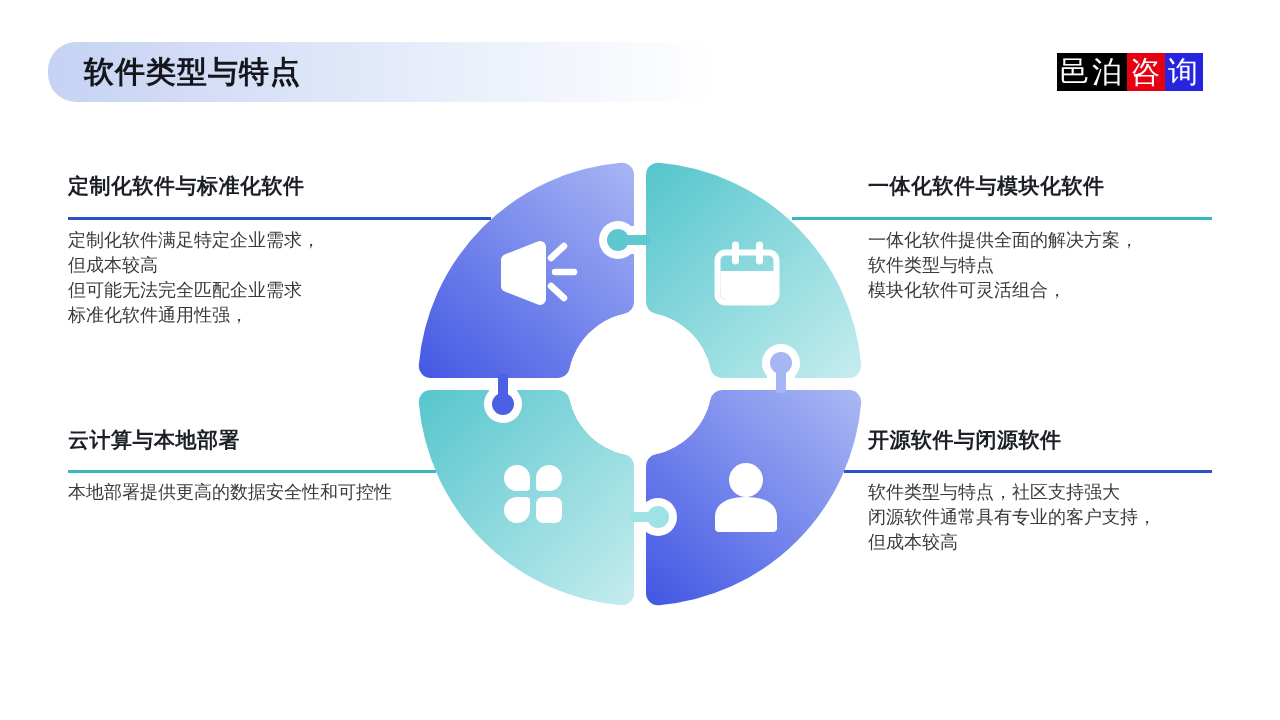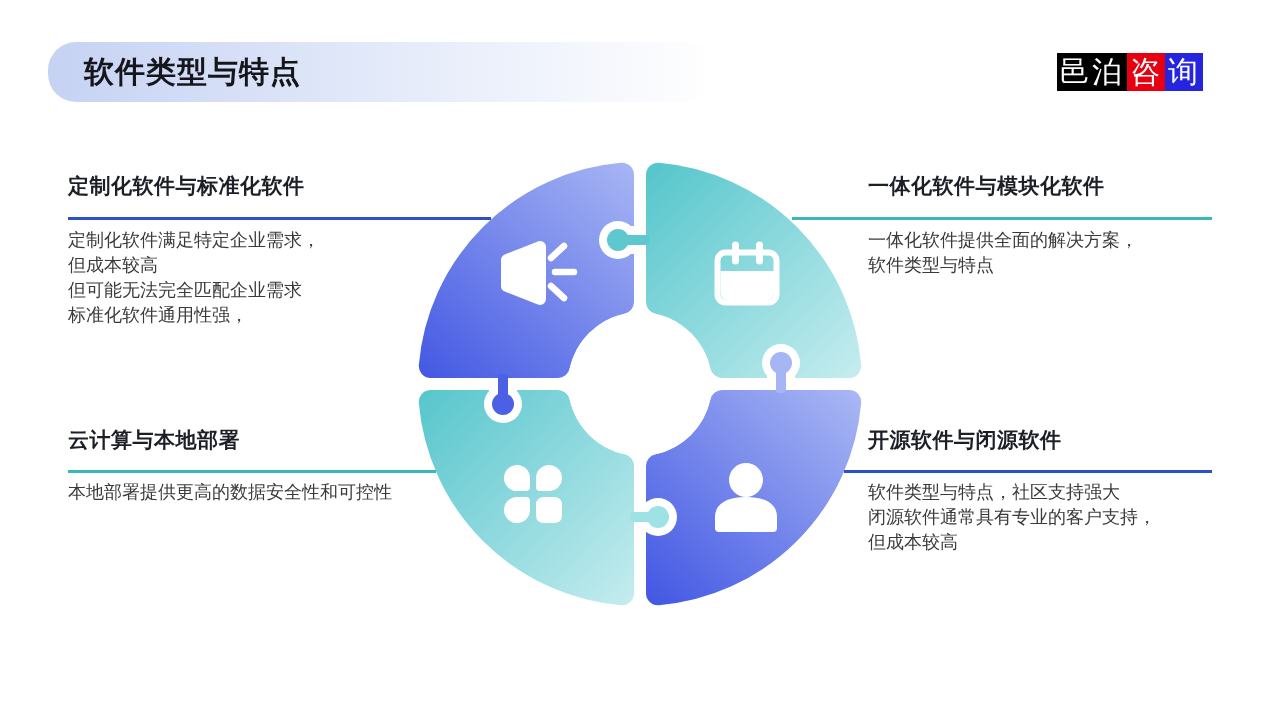--- a/index.html
+++ b/index.html
@@ -148,20 +148,21 @@
     <div class="ln">标准化软件通用性强，</div>
   </div>
 </div>
 
 <div class="section" id="s1">
   <div class="sec-heading">一体化软件与模块化软件</div>
   <div class="sec-divider" style="background-color: rgb(60, 182, 189);"></div>
   <div class="sec-body">
     <div class="ln">一体化软件提供全面的解决方案，</div>
     <div class="ln">软件类型与特点</div>
+    <div class="ln">模块化软件可灵活组合，</div>
   </div>
 </div>
 
 <div class="section" id="s2">
   <div class="sec-heading">云计算与本地部署</div>
   <div class="sec-divider" style="background-color: rgb(60, 182, 189);"></div>
   <div class="sec-body">
     <div class="ln">本地部署提供更高的数据安全性和可控性</div>
   </div>
 </div>

